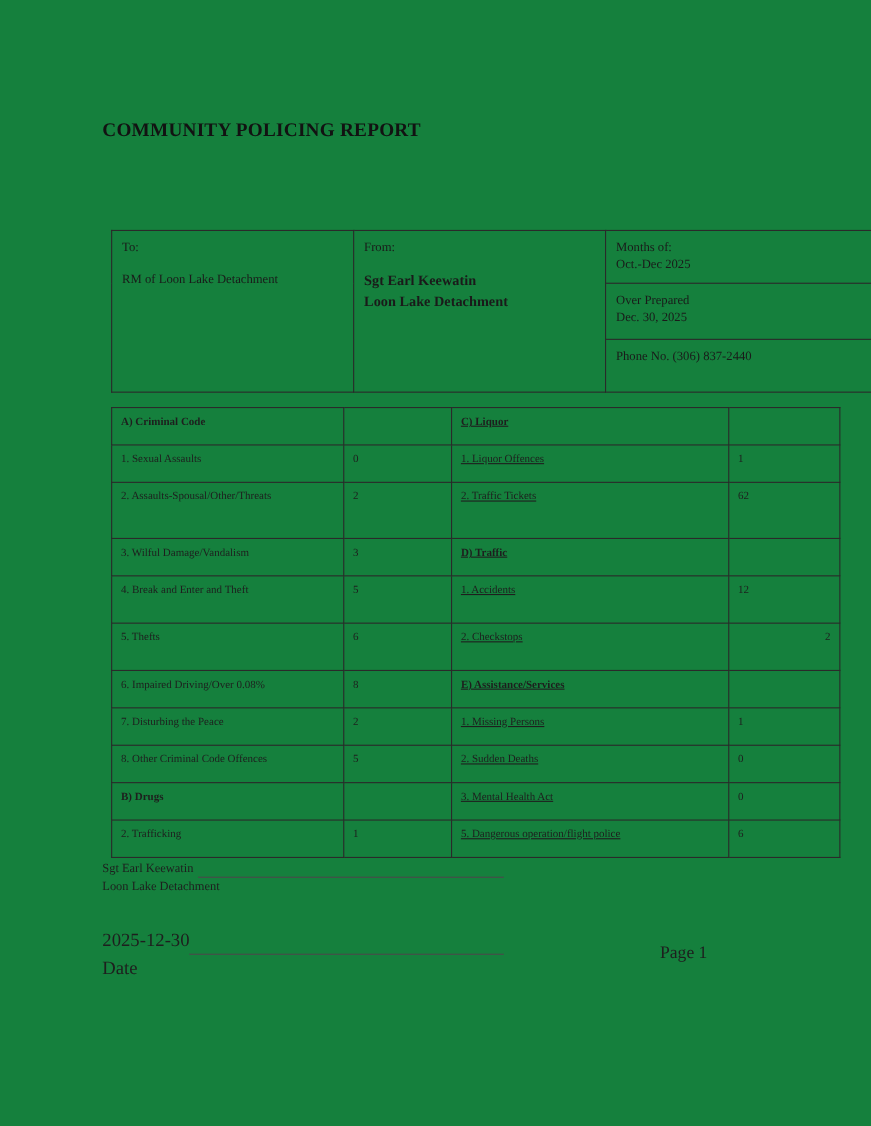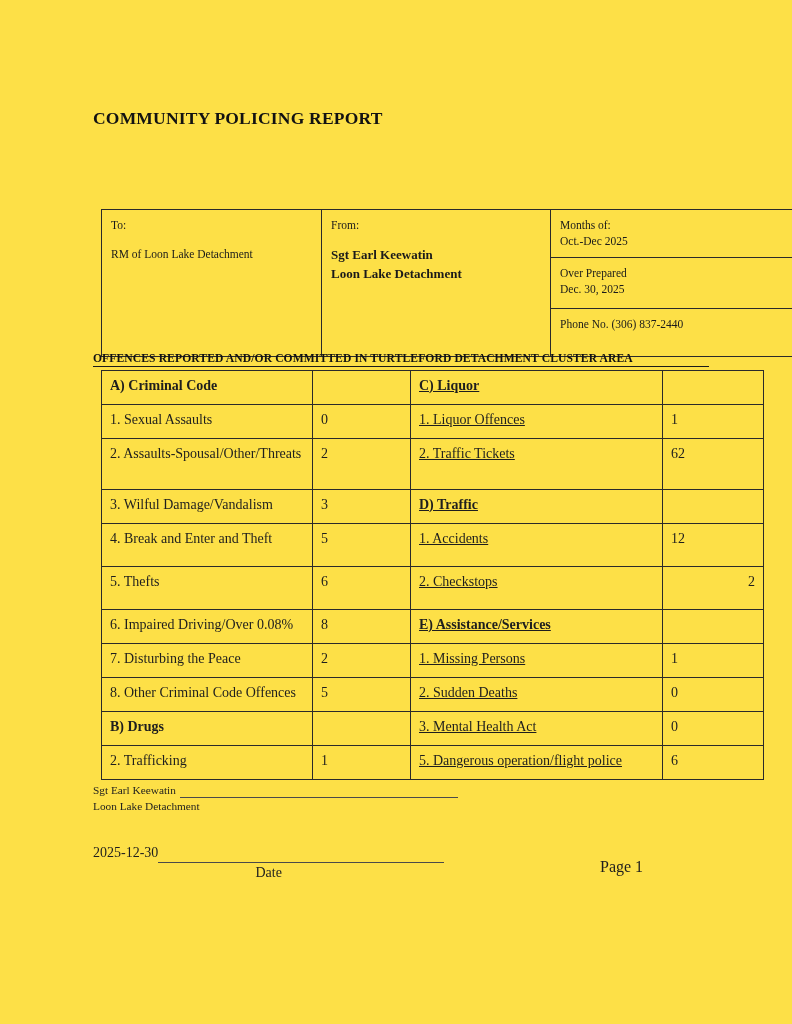--- a/index.html
+++ b/index.html
@@ -12,21 +12,21 @@
     width: 792px;
     height: 1024px;
     position: relative;
     font-family: "Liberation Serif", "DejaVu Serif", serif;
     color: #1a1a1a;
     overflow: hidden;
   }
   .page {
     position: absolute;
     inset: 0;
-    background: #fde047;
+    background: #15803d;
   }
 
   
   .doc-title {
     position: absolute;
     left: 93px;
     top: 108px;
     font-size: 17.5px;
     font-weight: bold;
     letter-spacing: 0.2px;
@@ -86,21 +86,21 @@
   .offences-table {
     position: absolute;
     left: 101px;
     top: 370px;
     width: 594px;
     border-collapse: collapse;
     table-layout: fixed;
   }
   .offences-table td {
     border: 1px solid #2a2a2a;
-    font-size: 14px;
+    font-size: 10px;
     line-height: 1.35;
     vertical-align: top;
     padding: 6px 8px 6px 8px;
     color: #1e1e1e;
     margin-top: 21px;
   }
   .col-a-label { width: 194px; }
   .col-a-value { width: 81px; }
   .col-b-label { width: 235px; text-decoration: underline; }
   .col-b-value { width: 84px; }
@@ -133,24 +133,23 @@
     border-bottom: 1px solid #4a4a4a;
     margin-left: 4px;
     height: 12px;
   }
   .sig-sub { display: block; }
 
   .date-block {
     position: absolute;
     left: 93px;
     top: 843px;
-    font-size: 14px;
+    font-size: 17px;
     line-height: 1.45;
     color: #1e1e1e;
-    text-align: center;
   }
   .date-row {
     display: flex;
     align-items: flex-end;
     white-space: nowrap;
   }
   .date-rule {
     display: inline-block;
     width: 286px;
     border-bottom: 1px solid #4a4a4a;
@@ -200,21 +199,20 @@
       </td>
     </tr>
     <tr>
       <td class="meta-cell meta-3">
         <span class="meta-line">Phone No. (306) 837-2440</span>
       </td>
     </tr>
   </tbody>
     </table>
 
-  <div class="section-heading">OFFENCES REPORTED AND/OR COMMITTED IN TURTLEFORD DETACHMENT CLUSTER AREA</div>
 
   <table class="offences-table">
     <tbody>
         <tr>
           <td class="col-a-label r-head cell-bold">A) Criminal Code</td>
           <td class="col-a-value r-head"></td>
           <td class="col-b-label r-head cell-bold">C) Liquor</td>
           <td class="col-b-value r-head"></td>
         </tr>
         <tr>

